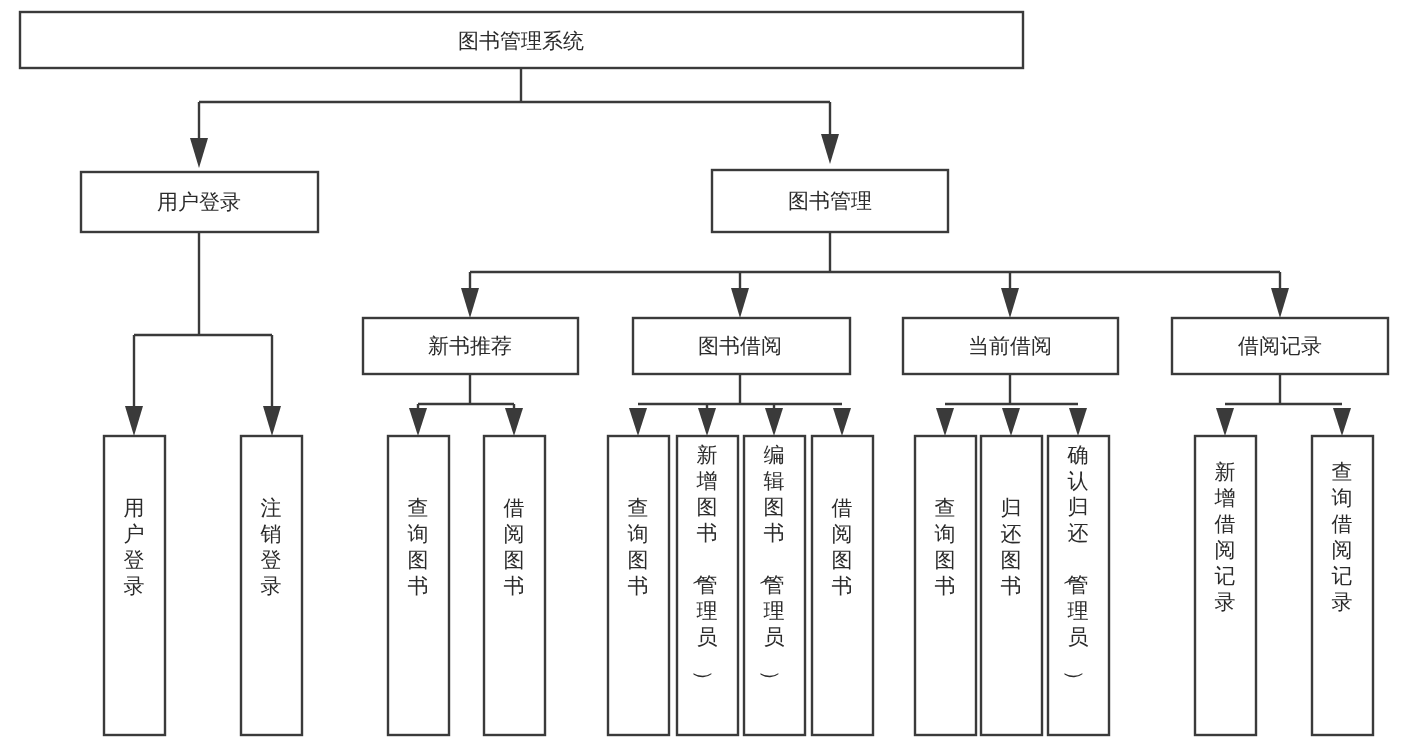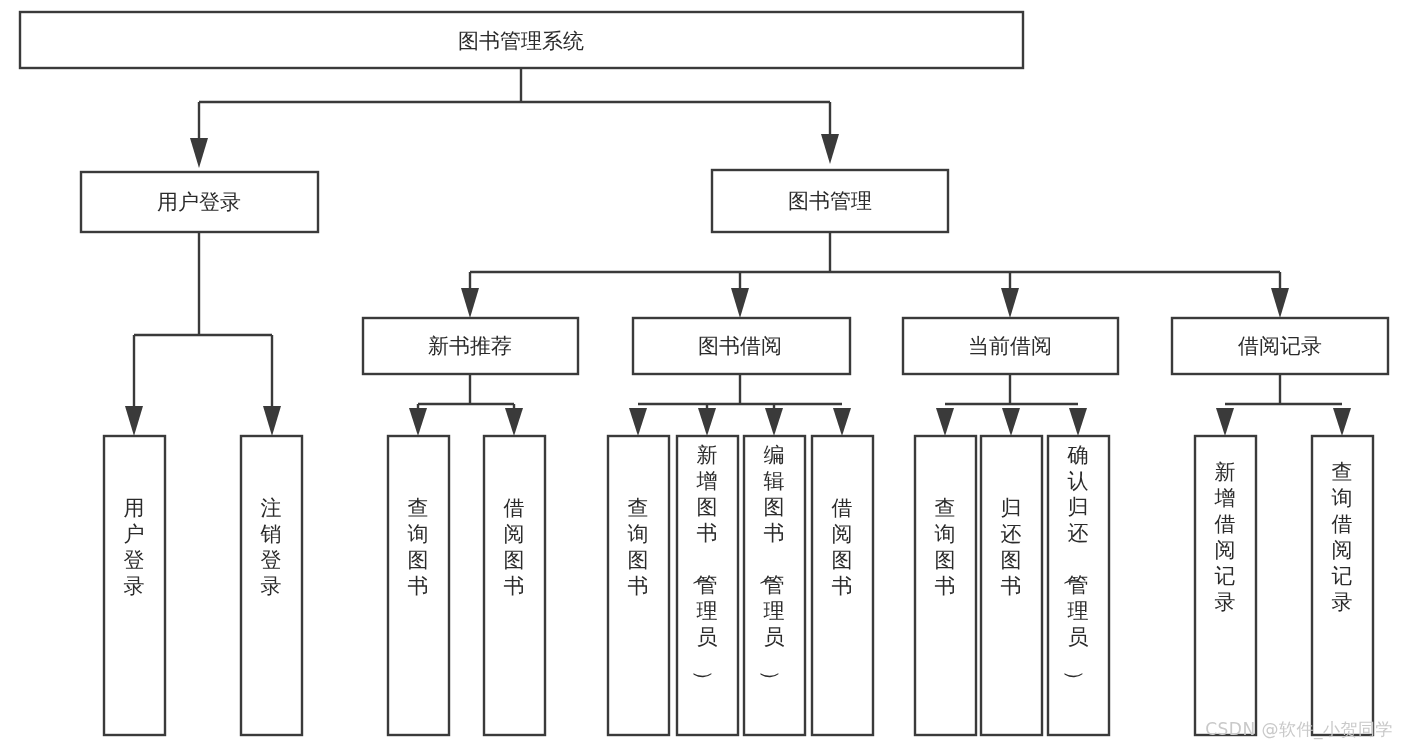--- a/index.html
+++ b/index.html
@@ -216,14 +216,13 @@
       <rect class="node-box" x="1195" y="436" width="61" height="299"></rect>
       <text class="node-label-vertical" x="1225" y="479"><tspan x="1225" dy="0">新</tspan><tspan x="1225" dy="26">增</tspan><tspan x="1225" dy="26">借</tspan><tspan x="1225" dy="26">阅</tspan><tspan x="1225" dy="26">记</tspan><tspan x="1225" dy="26">录</tspan></text>
     </g>
     <g>
       <rect class="node-box" x="1312" y="436" width="61" height="299"></rect>
       <text class="node-label-vertical" x="1342" y="479"><tspan x="1342" dy="0">查</tspan><tspan x="1342" dy="26">询</tspan><tspan x="1342" dy="26">借</tspan><tspan x="1342" dy="26">阅</tspan><tspan x="1342" dy="26">记</tspan><tspan x="1342" dy="26">录</tspan></text>
     </g>
 
   </svg>
 
-  <div class="watermark">CSDN @软件_小贺同学</div>
 </div>
 
 </body></html>

